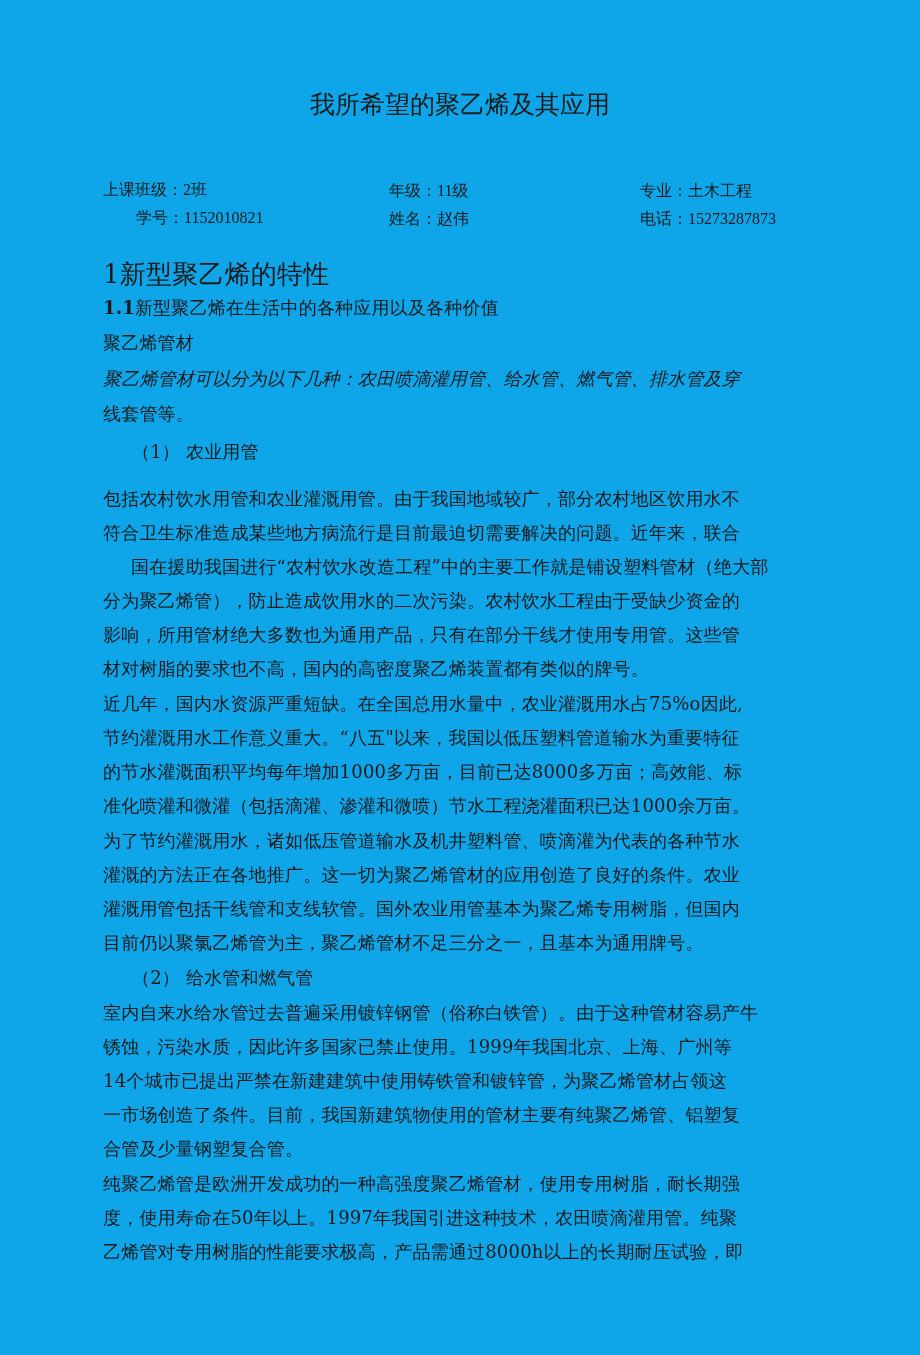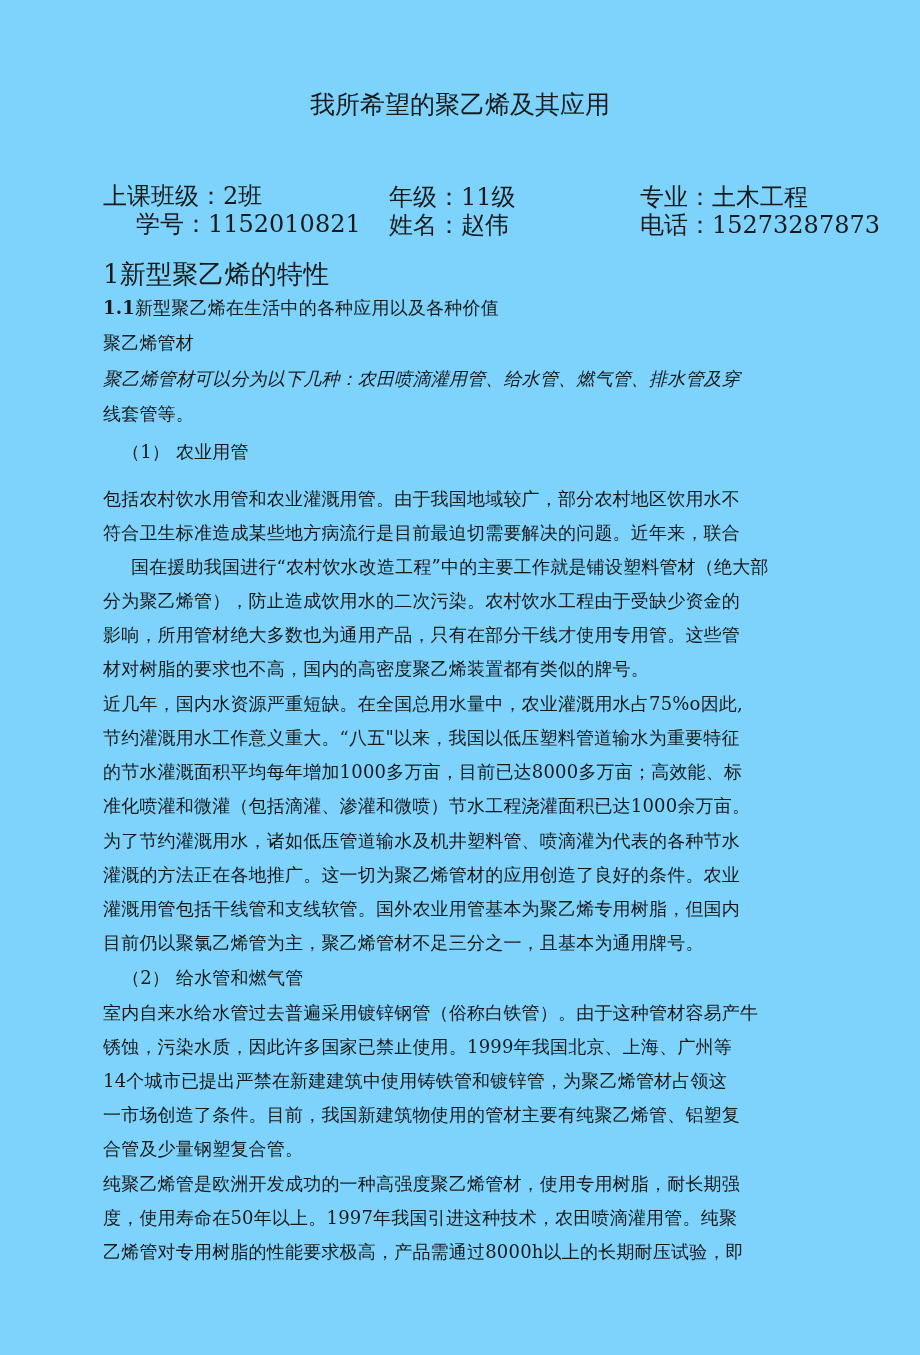--- a/index.html
+++ b/index.html
@@ -1,26 +1,26 @@
 <!DOCTYPE html>
 <html><head>
 <meta charset="utf-8">
 <style>
   html, body { margin: 0; padding: 0; background: #ffffff; }
   body { width: 920px; height: 1355px; position: relative; overflow: hidden;
          font-family: "DejaVu Serif", "Liberation Serif", serif; color: #1a1a1a; }
-  .page { position: absolute; left: 0; top: 0; width: 920px; height: 1355px; background: #7dd3fc; }
+  .page { position: absolute; left: 0; top: 0; width: 920px; height: 1355px; background: #0ea5e9; }
   .title { position: absolute; left: 0; width: 920px; top: 88px; text-align: center;
            font-size: 25px; letter-spacing: 0px; font-weight: normal; }
-  .meta { position: absolute; font-size: 24px; white-space: nowrap; }
+  .meta { position: absolute; font-size: 16px; white-space: nowrap; font-family: Liberation Serif, serif; }
   .line { position: absolute; left: 103px; font-size: 18px; white-space: nowrap; letter-spacing: 0.2px; }
   .h1 { font-size: 26px; }
   .h2 { font-size: 18px; }
   .h2 b { font-weight: bold; }
-  .indent { left: 122px; }
+  .indent { left: 132px; }
 </style>
 </head>
 <body>
 
 <div class="page">
 
   <div class="title">我所希望的聚乙烯及其应用</div>
 
   <div class="meta" style="left:103px;top:180px;">上课班级：2班</div>
   <div class="meta" style="left:389px;top:181px;">年级：11级</div>

